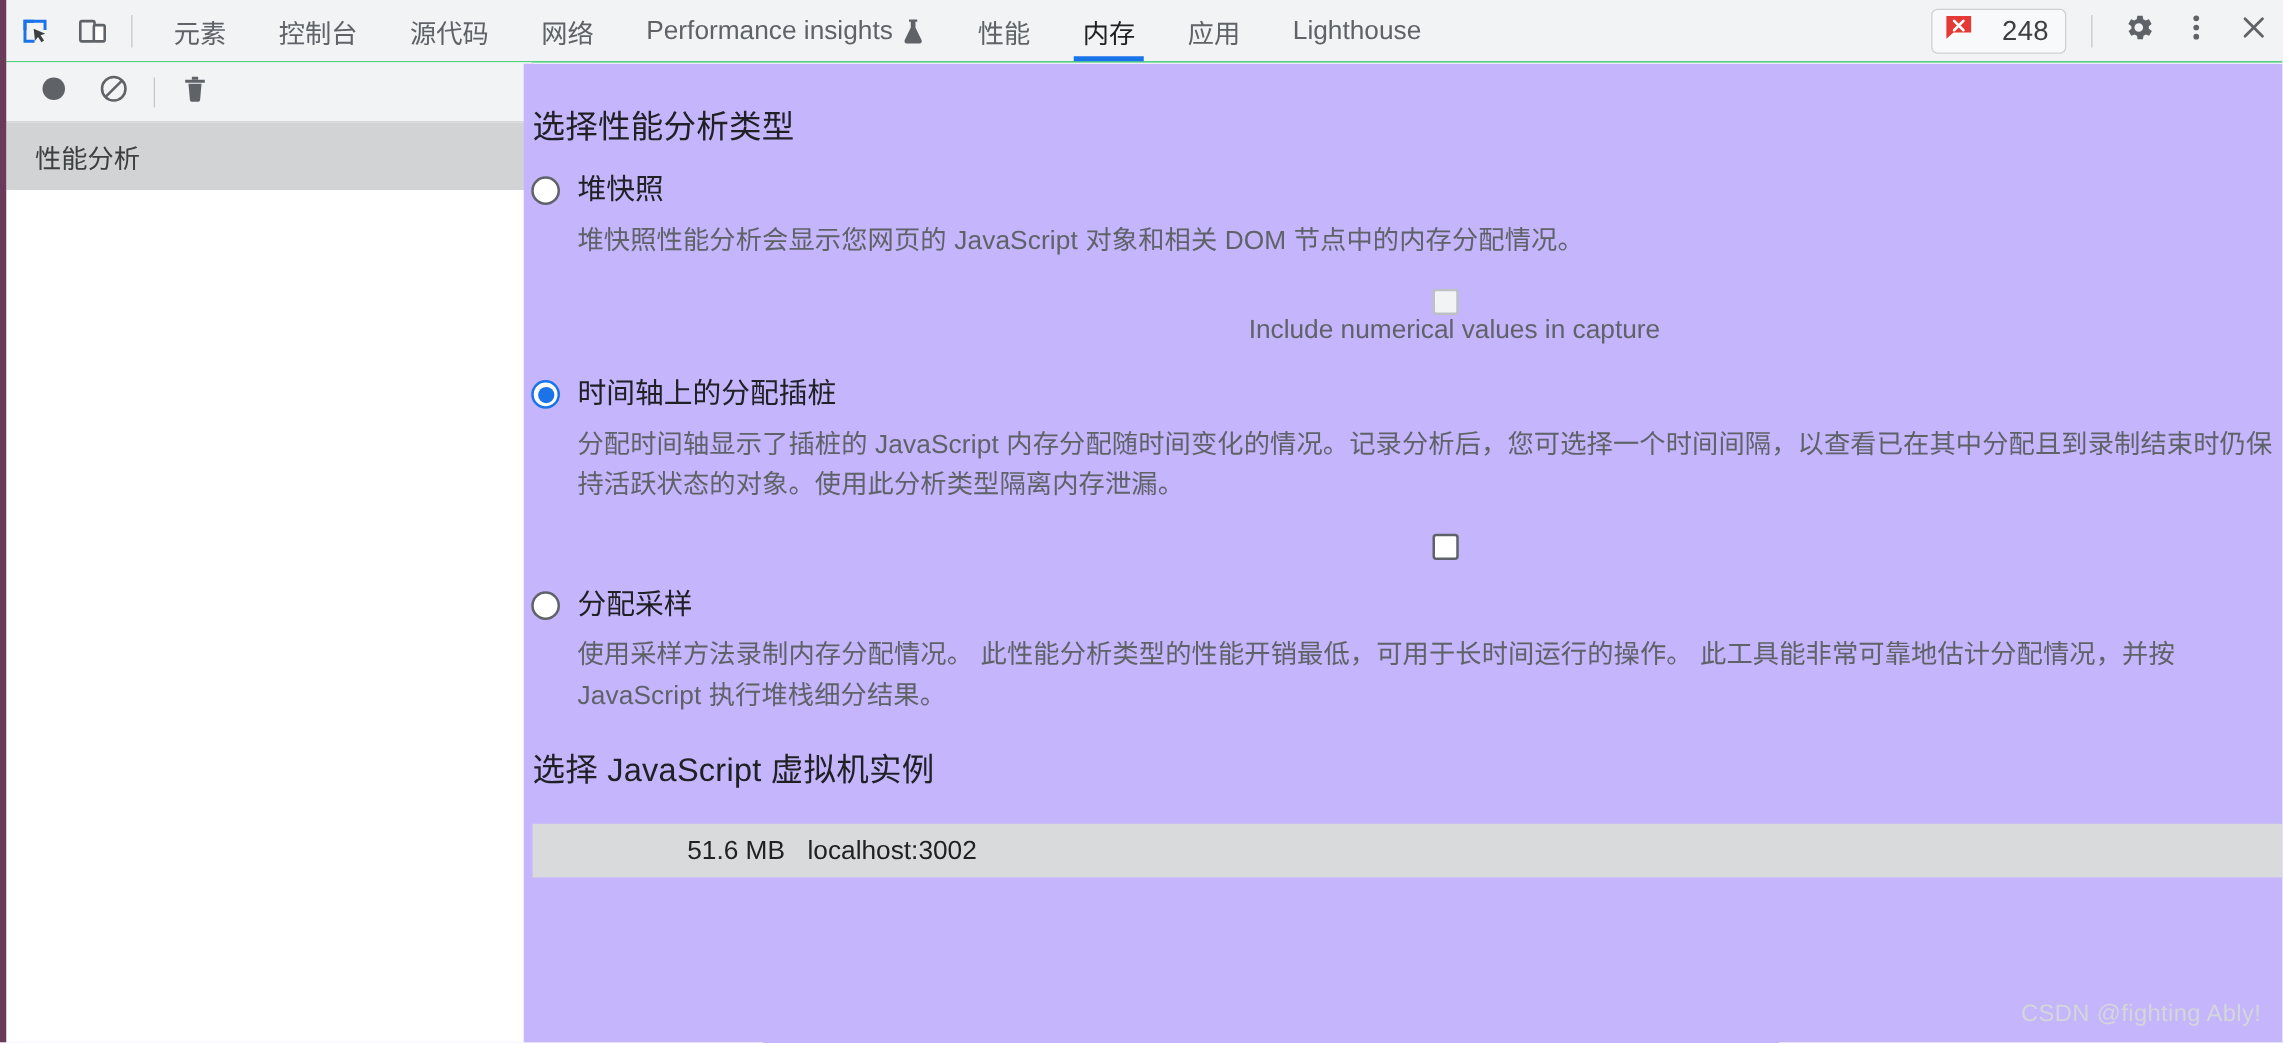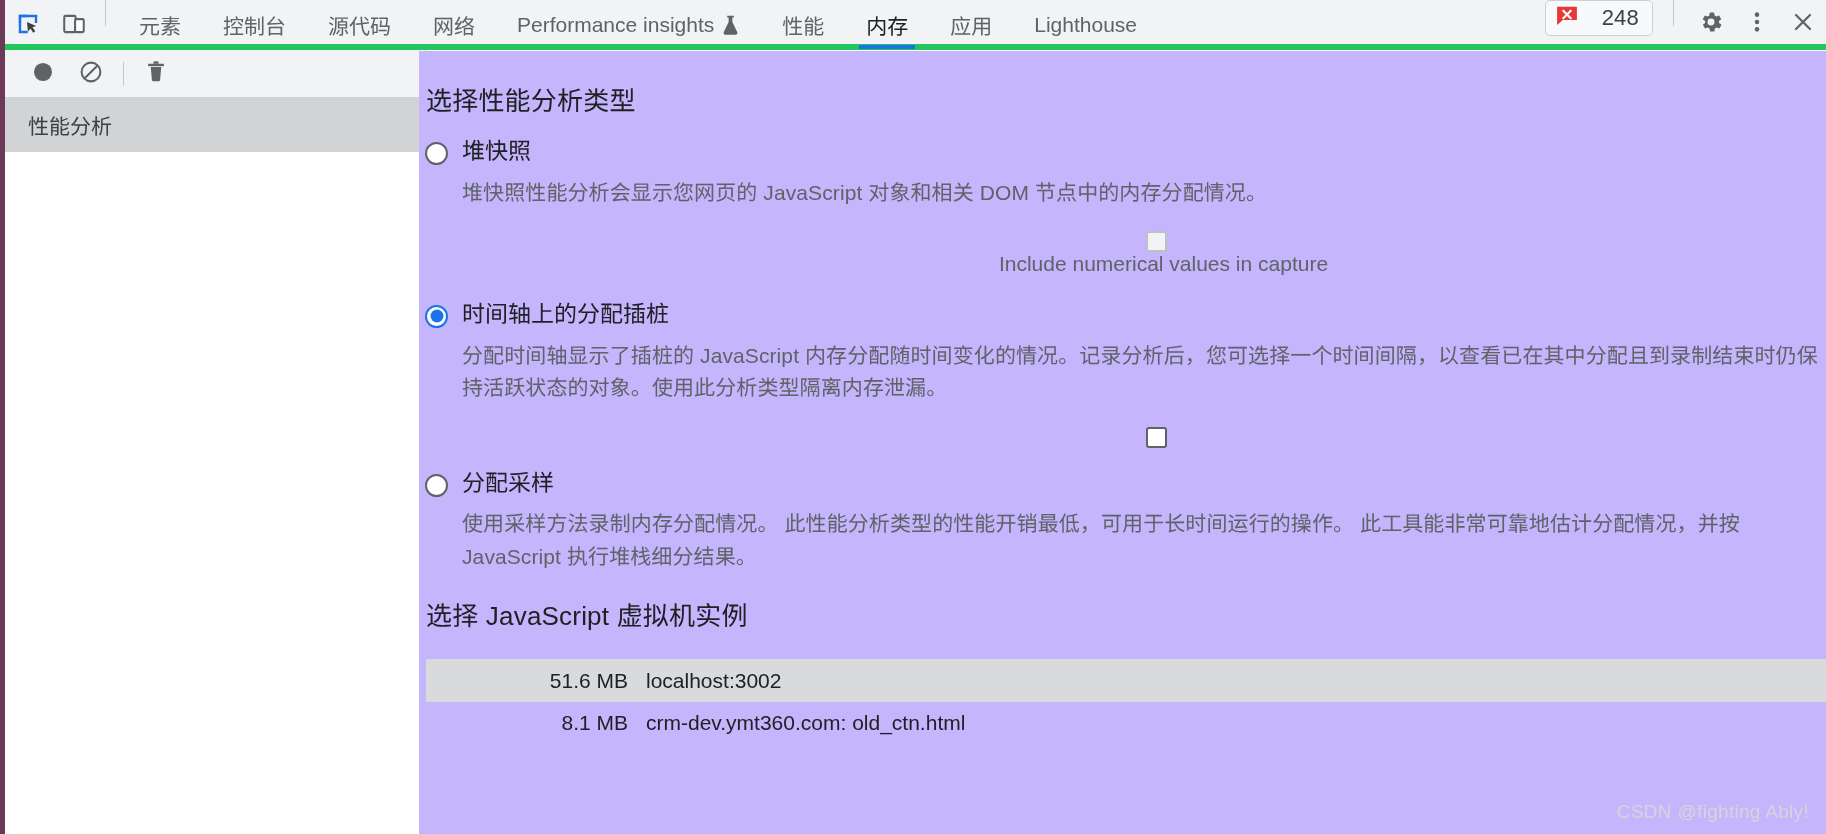--- a/index.html
+++ b/index.html
@@ -32,23 +32,23 @@
     z-index: 40;
   }
 
   
   .tabbar {
     position: absolute;
     left: 5px; top: 0;
     width: 1821px;
     height: 50px;
     background: #f1f3f4;
-    border-bottom: 6px solid #22c55e;
-    display: flex;
-    align-items: flex-start;
+    border-bottom: 1px solid #22c55e;
+    display: flex;
+    align-items: center;
     box-sizing: border-box;
   }
 
   .tb-icon-btn {
     width: 46px;
     height: 48px;
     display: flex;
     align-items: center;
     justify-content: center;
     cursor: pointer;
@@ -193,21 +193,21 @@
   .section-title {
     font-size: 26px;
     color: #202124;
     font-weight: 400;
     margin: 29px 0 0 7px;
     letter-spacing: 0.2px;
   }
 
   .radio-row {
     display: flex;
-    align-items: center;
+    align-items: flex-start;
     margin: 21px 0 0 6px;
     cursor: pointer;
   }
   .radio {
     width: 23px;
     height: 23px;
     border-radius: 50%;
     border: 2px solid #5f6368;
     box-sizing: border-box;
     flex: 0 0 auto;
@@ -477,22 +477,18 @@
     </div>
     <div class="desc">使用采样方法录制内存分配情况。 此性能分析类型的性能开销最低，可用于长时间运行的操作。 此工具能非常可靠地估计分配情况，并按 JavaScript 执行堆栈细分结果。</div>
 
     <div class="section-title" style="margin-top:21px;">选择 JavaScript 虚拟机实例</div>
 
     <div class="vm-table" style="margin-top:27px;">
       <div class="vm-row selected">
         <span class="vm-size">51.6 MB</span>
         <span class="vm-name">localhost:3002</span>
       </div>
-      <div class="vm-row">
-        <span class="vm-size">8.1 MB</span>
-        <span class="vm-name">crm-dev.ymt360.com: old_ctn.html</span>
-      </div>
     </div>
   </div>
 
   <div class="watermark">CSDN @fighting Ably!</div>
 
 </div>
 
 </body></html>

